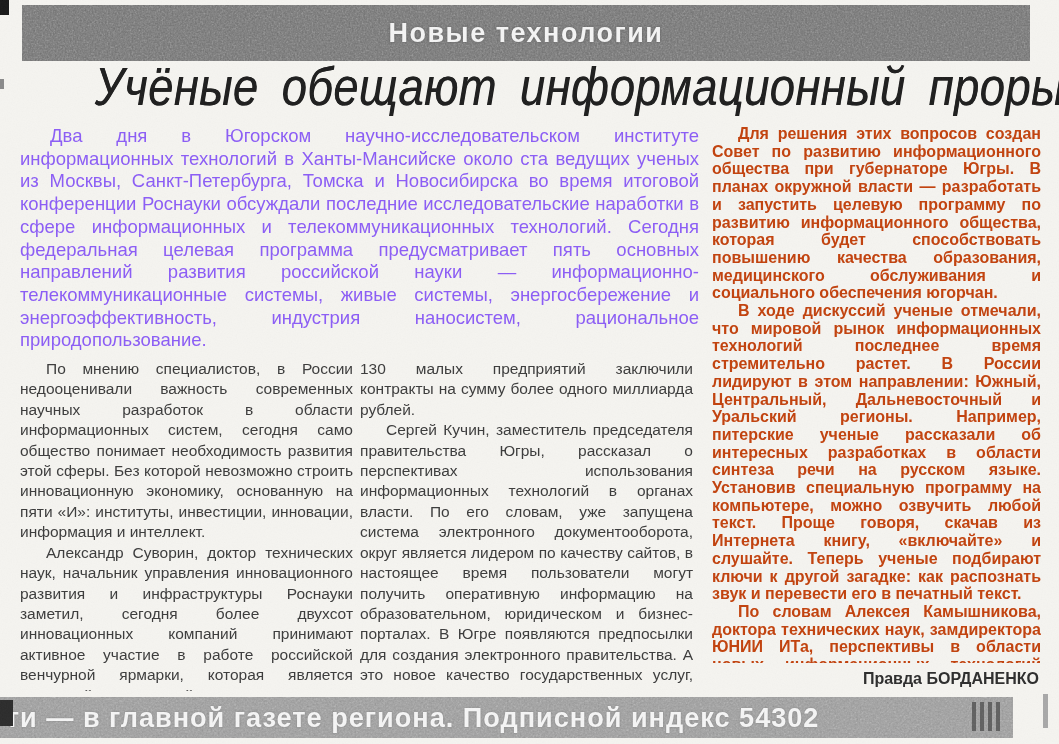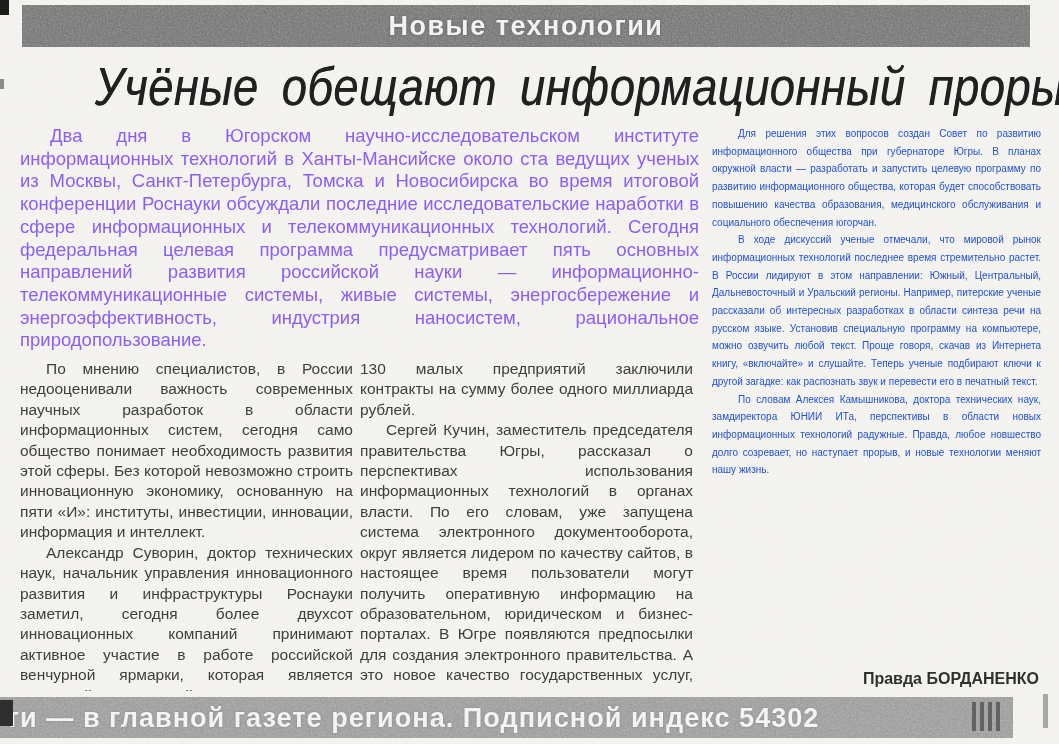--- a/index.html
+++ b/index.html
@@ -8,21 +8,21 @@
     width:1059px;height:744px;
     background:#f5f4f0;
     overflow:hidden;
     font-family:"Liberation Sans", sans-serif;
     color:#3b3b3b;
   }
   .page-noise{position:absolute;inset:0;width:100%;height:100%;z-index:6;pointer-events:none;opacity:.05;}
 
   
   .section-bar{
-    position:absolute;left:22px;top:5px;width:1008px;height:42px;
+    position:absolute;left:22px;top:5px;width:1008px;height:56px;
     background:#6e6e6e;overflow:hidden;
     display:flex;align-items:center;justify-content:center;
   }
   .bar-noise{position:absolute;inset:0;width:100%;height:100%;z-index:1;opacity:.5;}
   .section-label{
     position:relative;z-index:2;color:#f4f4f4;font-weight:bold;
     font-size:27px;letter-spacing:1.5px;
     text-shadow:0 0 3px rgba(90,90,90,.9);
     white-space:nowrap;
   }
@@ -49,21 +49,21 @@
   .left-block{width:679px;flex:none;}
   .lede{
     margin:0;font-weight:normal;font-size:18.5px;line-height:22.7px;
     text-align:justify;color:#8b5cf6;text-indent:30px;
   }
   .cols{display:flex;gap:7px;margin-top:7px;height:332px;overflow:hidden;}
   .col{width:333px;flex:none;font-size:15.5px;line-height:20.4px;text-align:justify;color:#3b3b3b;}
   .col p{margin:0;}
   p.indent{text-indent:26px;}
   .right-block{flex:1;min-width:0;}
-  .col3-text{height:538px;overflow:hidden;font-size:10px;line-height:17.7px;text-align:justify;color:#1d4ed8;}
+  .col3-text{height:538px;overflow:hidden;font-size:16px;line-height:17.7px;text-align:justify;color:#c2410c;font-weight:bold;}
   .col3-text p{margin:0;}
   .byline{
     margin-top:7px;text-align:right;font-weight:bold;
     font-size:16px;color:#2c2c2c;padding-right:2px;white-space:nowrap;
   }
 
   
   .footer-strip{
     position:absolute;left:0;top:697px;width:1013px;height:41px;
     background:#9d9d9d;overflow:hidden;z-index:2;

